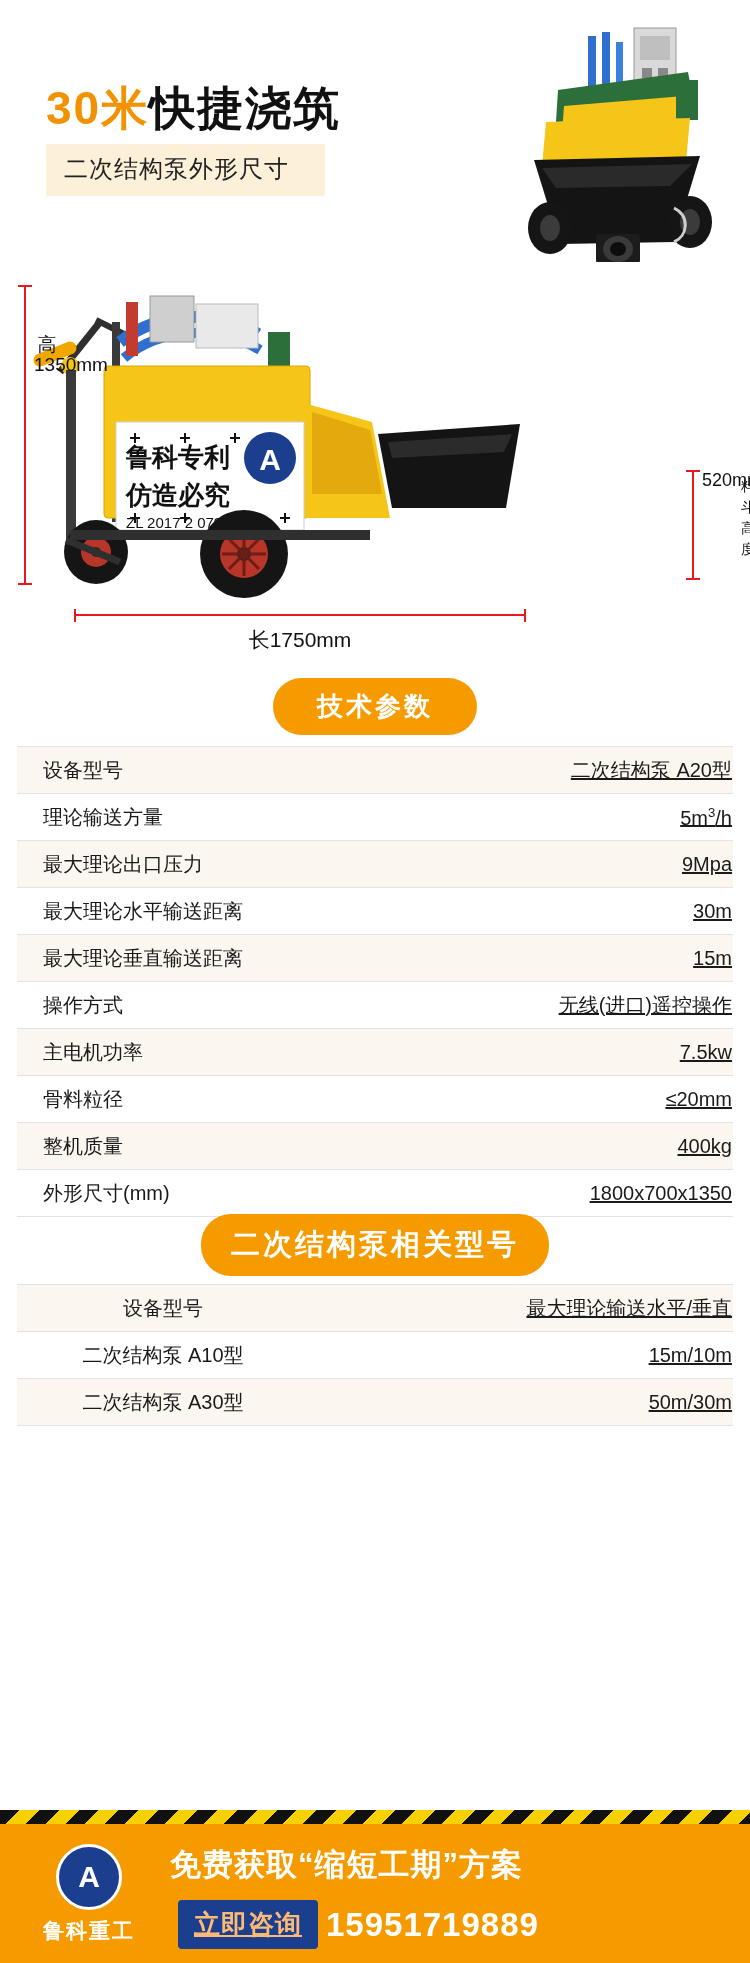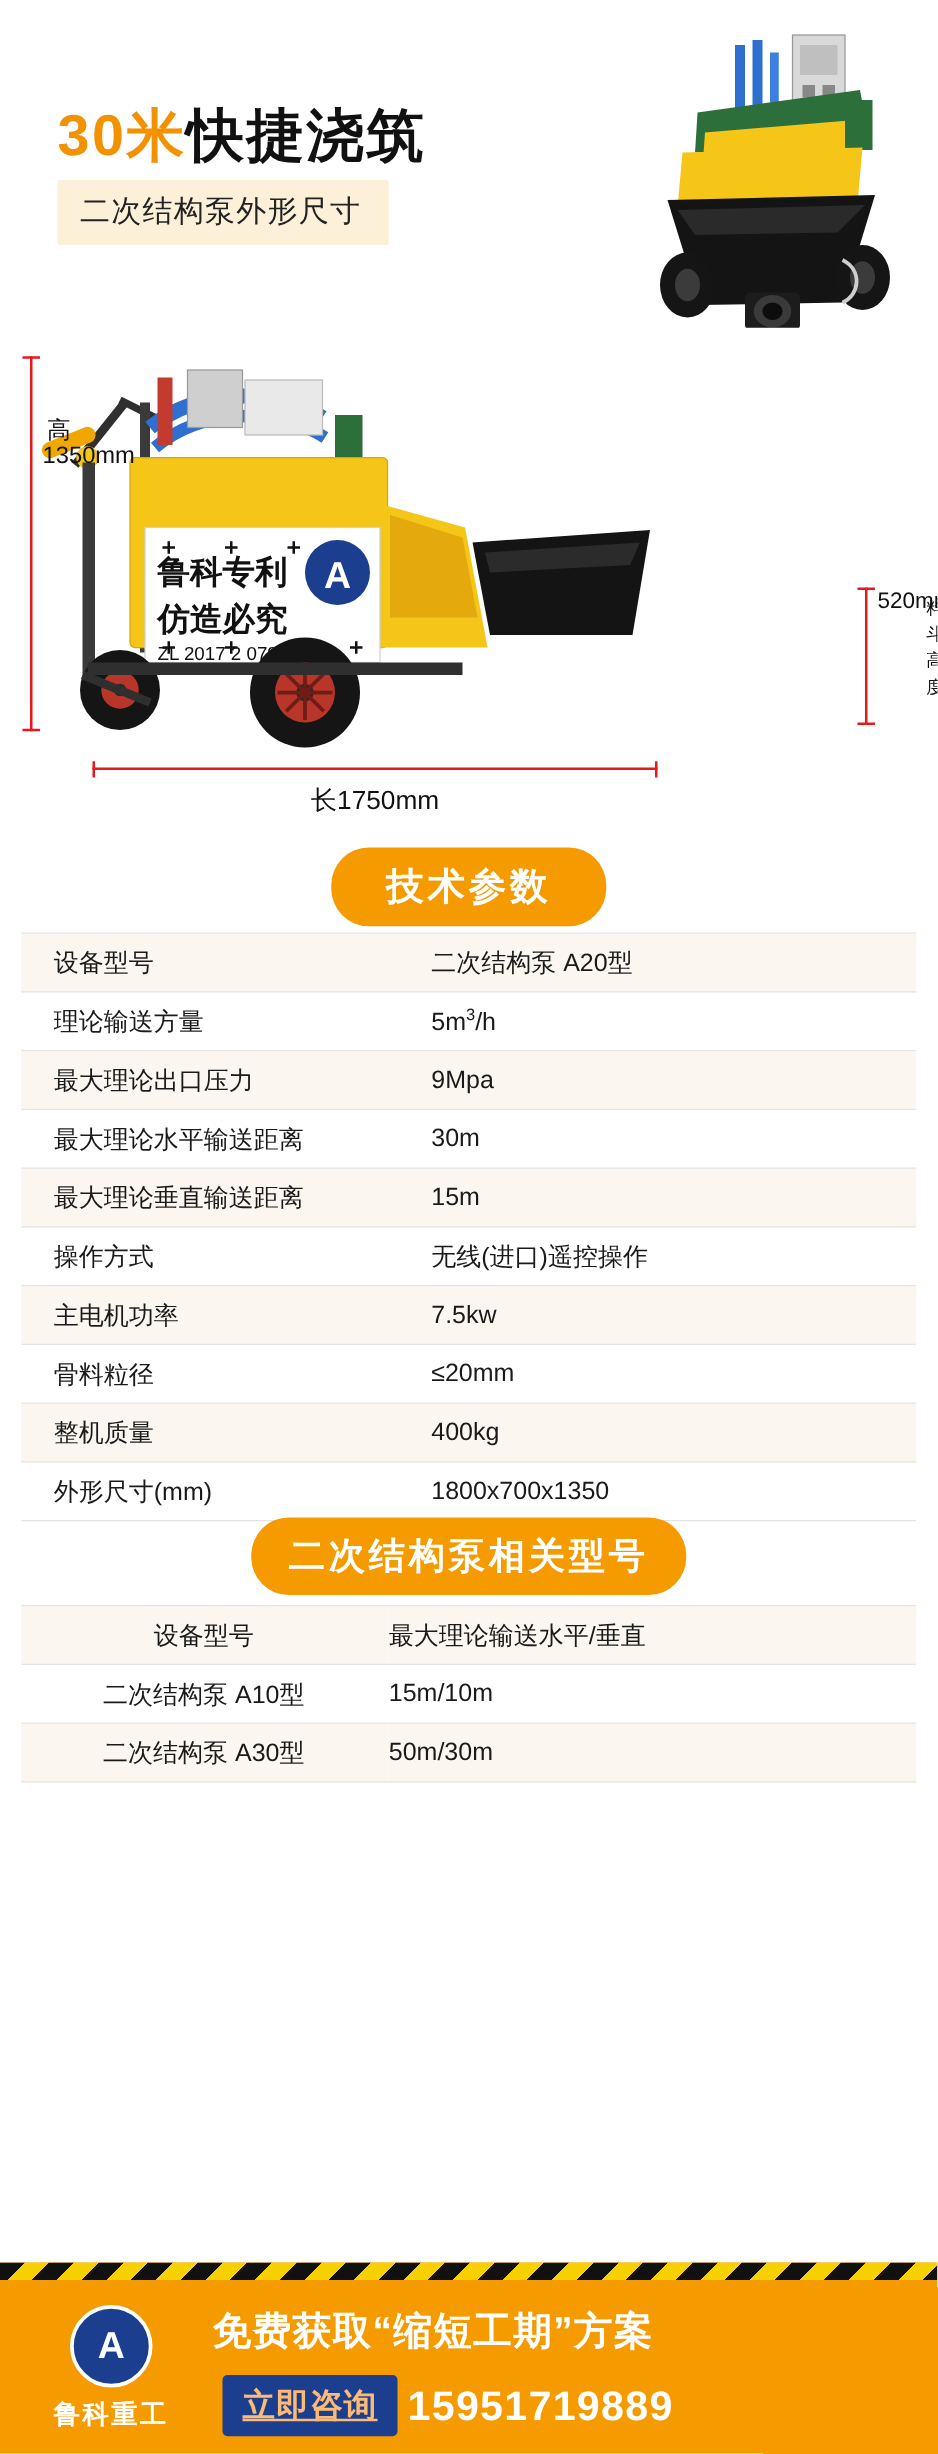--- a/index.html
+++ b/index.html
@@ -15,21 +15,21 @@
   
   .header{position:absolute;left:0;top:16px;width:750px;height:330px;}
   .title-main{
     position:absolute;left:46px;top:62px;
     font-size:46px;font-weight:bold;letter-spacing:2px;color:#111;
   }
   .title-main .accent{color:#f29200;}
   .title-sub{
     position:absolute;left:46px;top:128px;
     background:#fdf0d9;
-    padding:9px 22px 11px 18px;
+    padding:9px 36px 11px 18px;
     font-size:24px;color:#222;letter-spacing:1px;
     border-radius:2px;
   }
 
   
   .front-view{position:absolute;right:12px;top:10px;width:300px;height:270px;}
   .fv-svg{display:block;}
   .width-dim{
     position:absolute;right:24px;top:272px;width:280px;text-align:center;
   }
@@ -77,40 +77,40 @@
   .dim-length .line:before{content:"";position:absolute;left:4px;right:4px;top:6px;height:2px;background:#e8191e;}
   .dim-length .cap-l,.dim-length .cap-r{position:absolute;top:1px;width:2px;height:13px;background:#e8191e;}
   .dim-length .cap-l{left:4px;}
   .dim-length .cap-r{right:4px;}
   .dim-length .lbl{text-align:center;font-size:21px;color:#111;padding-top:4px;}
 
   
   .pill{
     position:absolute;left:50%;transform:translateX(-50%);
     background:#f59b00;color:#fff;border-radius:30px;
-    font-size:30px;font-weight:bold;letter-spacing:3px;
+    font-size:26px;font-weight:bold;letter-spacing:3px;
     padding:11px 44px;text-align:center;white-space:nowrap;
   }
   .pill-specs{top:678px;}
   .pill-models{top:1214px;font-size:29px;padding:11px 30px;}
 
   
   table{border-collapse:collapse;width:716px;}
   .tbl-wrap{position:absolute;left:17px;}
   .tbl-specs{top:746px;}
   .tbl-models{top:1284px;}
   table tr td{
     height:44px;
     font-size:20px;
     color:#1a1a1a;
     border-bottom:1px solid #e3e3e3;
   }
   table tr:first-child td{border-top:1px solid #e3e3e3;}
   td.k{width:300px;padding-left:26px;text-align:left;}
-  td.v{text-align:left;}
+  td.v{text-align:right;text-decoration:underline;}
   tr.odd td{background:#fbf6ef;}
   tr.even td{background:#ffffff;}
   .tbl-models td.k{width:292px;text-align:center;padding-left:0;}
 
   
   .footer{
     position:absolute;left:0;bottom:0;width:750px;height:153px;
     background:#f59b00;overflow:hidden;
   }
   .stripe{

